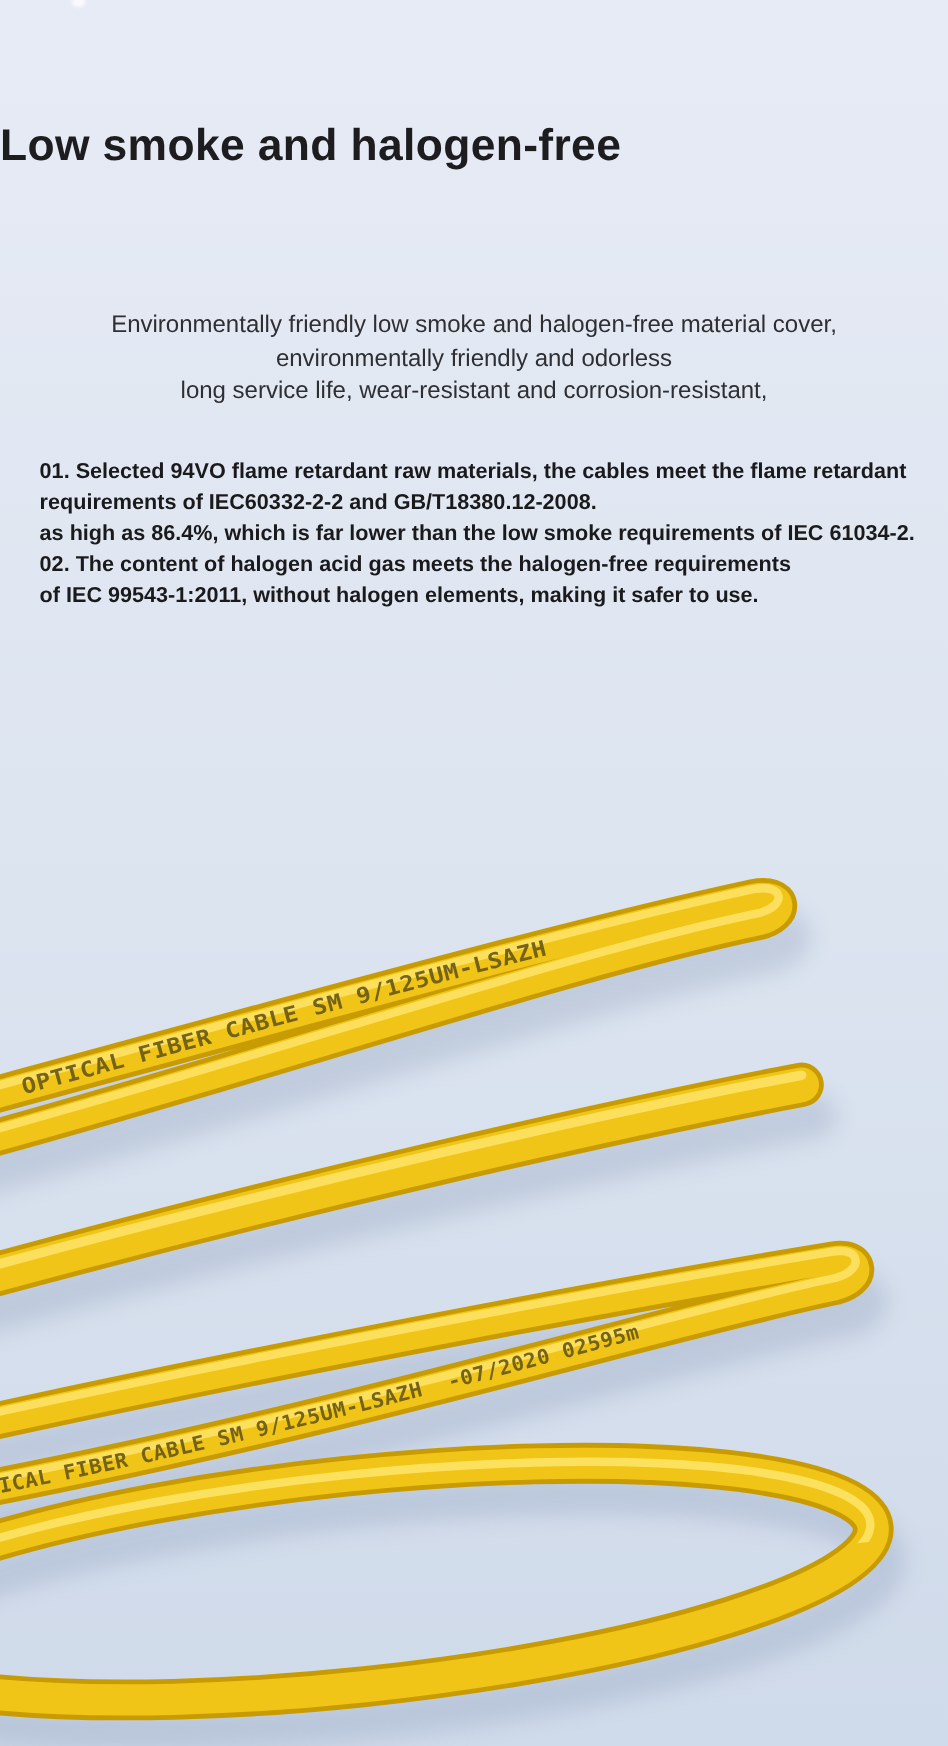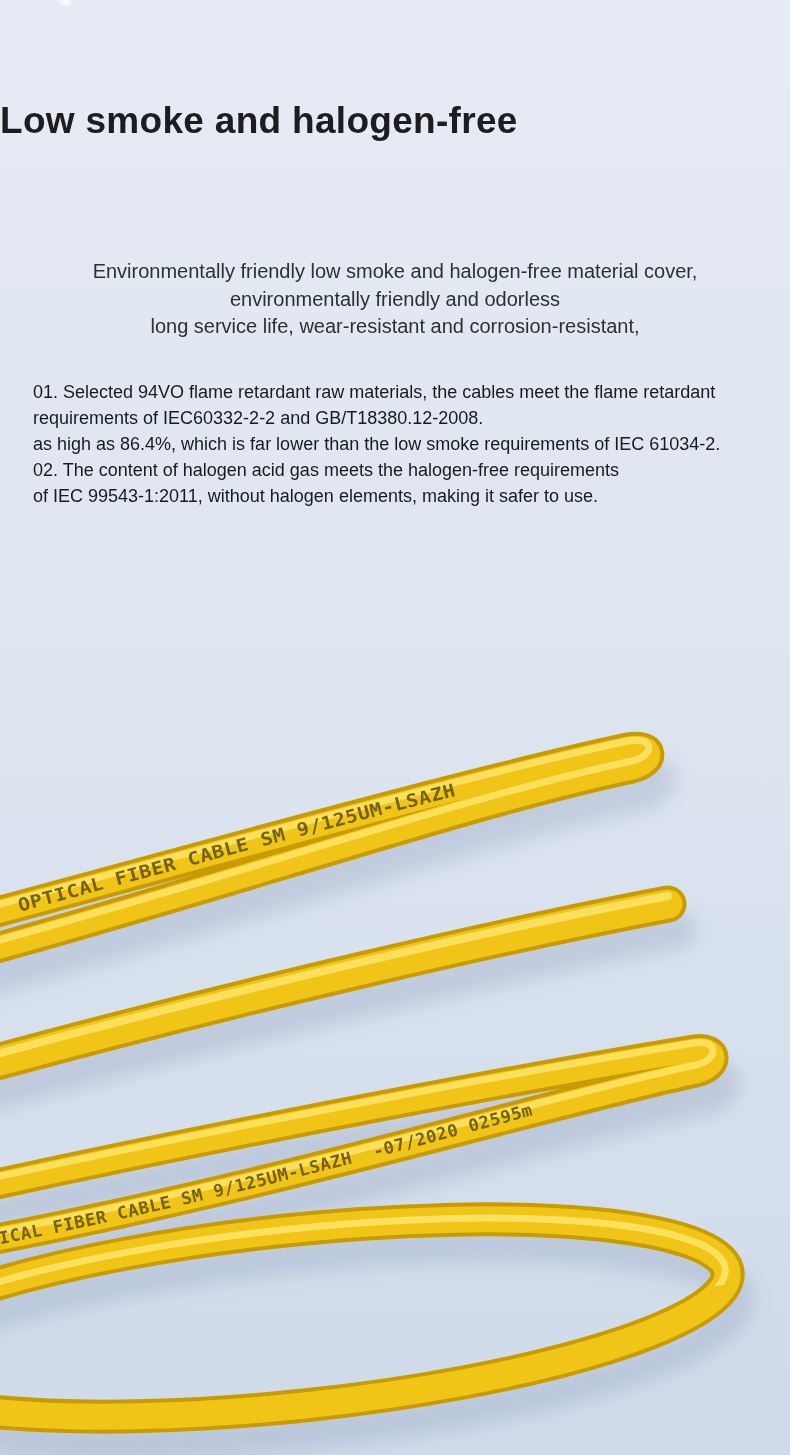--- a/index.html
+++ b/index.html
@@ -19,21 +19,21 @@
     text-align:left; font-size:37px; line-height:48px; font-weight:700;
     color:var(--text-main,#1d1d1f); letter-spacing:.3px;
   }
   .subtitle {
     position:absolute; top:226px; left:0; right:0;
     text-align:center; font-size:20px; line-height:27.5px;
     color:var(--text-sub,#2f2f33); font-weight:400;margin-top:32px;
   }
   .features {
     position:absolute; top:379px; left:33px; right:14px;
-    font-size:18px; line-height:26px; color:#1a1a1c;
+    font-size:18px; line-height:26px; color:#1a1a1c;font-weight:bold;
   }
   .features .line { white-space:nowrap; }
   .cbl { fill:none; }
   .stroke-dark { stroke:var(--cable-dark,#c99b03); }
   .stroke-main { stroke:var(--cable-main,#f0c517); }
   .stroke-hi   { stroke:var(--cable-hi,#ffe770); }
   .cable-print {
     font-family:"DejaVu Sans Mono", monospace; font-weight:bold;
     fill:var(--cable-print,#6a5a16); opacity:.92; letter-spacing:.5px;
     white-space:pre;

